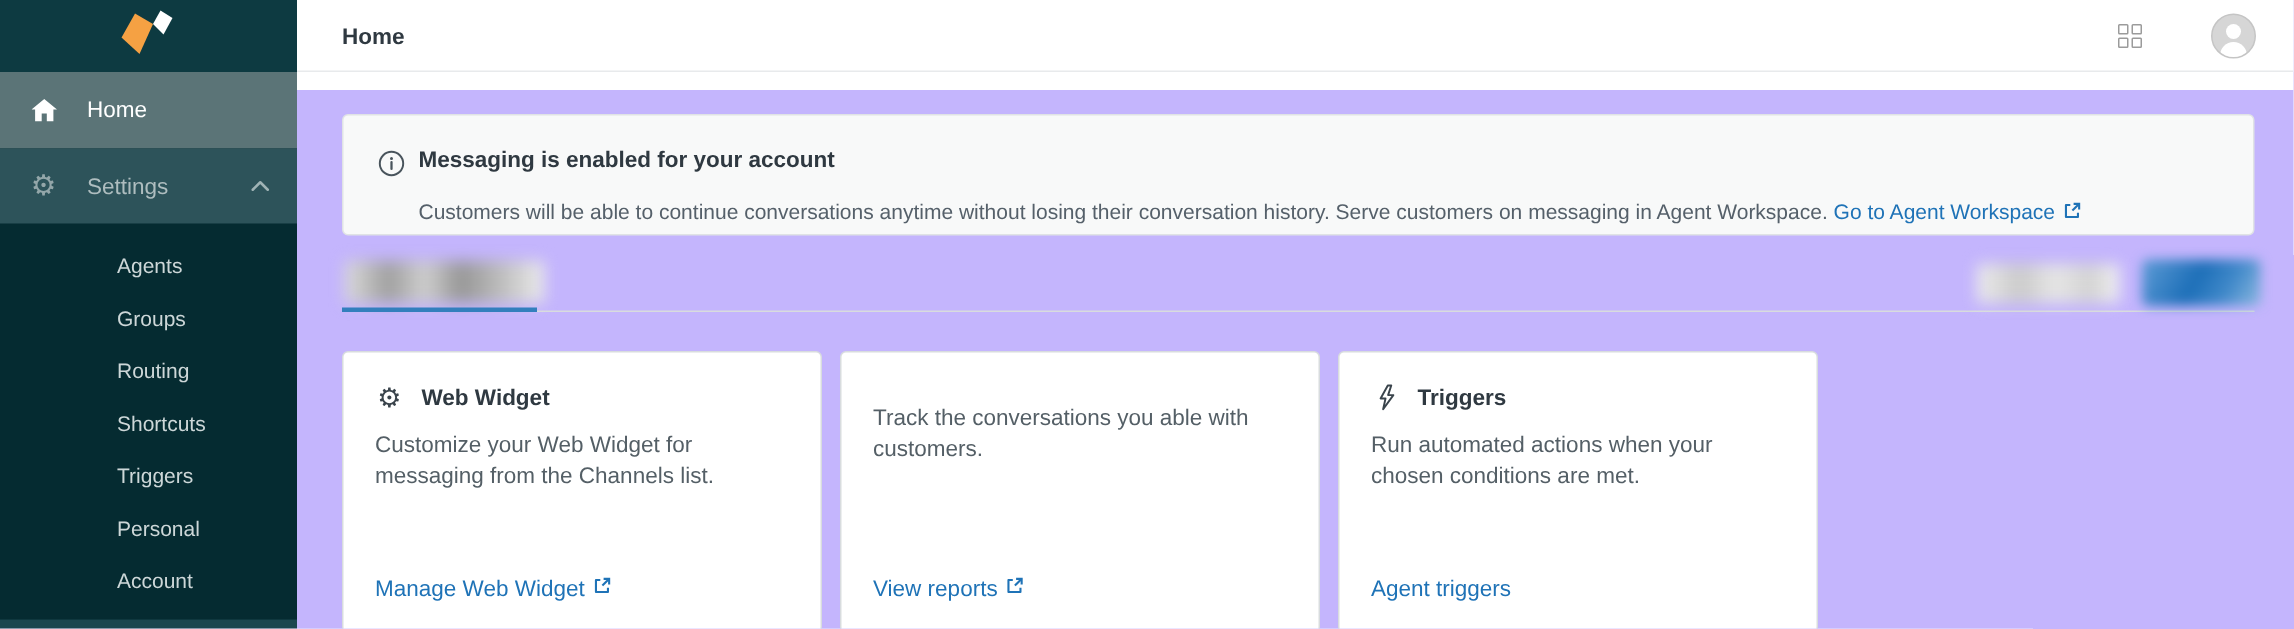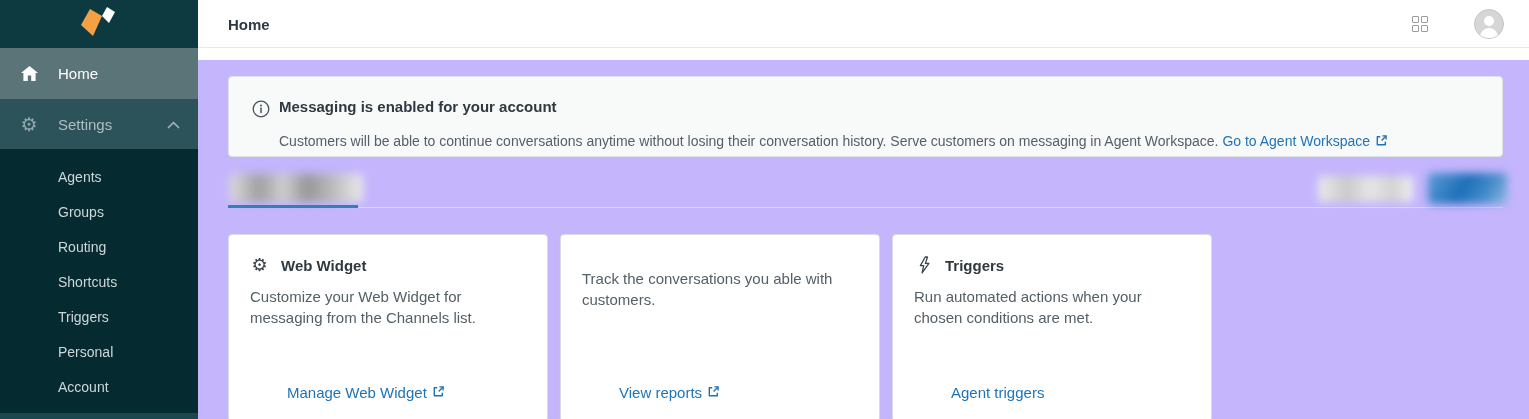--- a/index.html
+++ b/index.html
@@ -15,21 +15,21 @@
   .nav-row.home { top:48px; height:51px; background:#5b7477; }
   .nav-row.settings { top:99px; height:50px; background:#2d535a; }
   .nav-row .row-icon { width:18px; margin-left:20px; display:flex; align-items:center; justify-content:center; }
   .nav-row .row-label { margin-left:20px; font-size:15px; }
   .nav-row.home .row-label { color:#ffffff; font-weight:500; }
   .nav-row.settings .row-label { color:#aebdbf; }
   .chevron { position:absolute; right:18px; top:50%; transform:translateY(-50%); }
   .gear-glyph { font-size:19px; color:#93a6a9; line-height:1; }
   .submenu { position:absolute; left:0; top:149px; width:198px; padding-top:10px; }
   .submenu-item { height:35px; display:flex; align-items:center; padding-left:58px;
-                  color:#cdd7d8; font-size:14px; cursor:pointer; }
+                  color:#cdd7d8; font-size:14px; cursor:pointer;margin-left:20px; }
   .sidebar-bottom-strip { position:absolute; left:0; bottom:0; width:198px; height:6px; background:#1b474f; }
 
   
   .header { position:absolute; left:198px; top:0; width:1331px; height:48px; background:#fff;
             border-bottom:1px solid #e8eaec; }
   .header-title { position:absolute; left:30px; top:0; height:48px; display:flex; align-items:center;
                   font-size:15px; font-weight:700; color:#2f3941; }
   .apps-grid { position:absolute; left:1214px; top:16px; width:16px; height:16px;
                display:grid; grid-template-columns:7px 7px; grid-template-rows:7px 7px; gap:2px; cursor:pointer; }
   .apps-grid span { border:1.5px solid #9b9b9b; border-radius:1px; }
@@ -62,21 +62,21 @@
       background:linear-gradient(120deg,#5e9cd6,#1d6fb8 45%,#3f88c9 70%,#8db9e0); cursor:pointer; }
 
   .cards { position:absolute; left:30px; top:174px; display:flex; gap:12px; }
   .card { width:320px; height:188px; background:#fff; border:1px solid #d8dcde; border-radius:4px;
           padding:21px 20px 18px 21px; display:flex; flex-direction:column; }
   .card-head { display:flex; align-items:center; gap:12px; }
   .card-title { font-size:15px; font-weight:700; color:#2f3941; }
   .card-icon { width:19px; display:flex; align-items:center; justify-content:center; }
   .card-gear { font-size:18px; color:#3a444c; line-height:1; }
   .card-body { margin-top:12px; font-size:15px; line-height:21px; color:#545f66; }
-  .card-links { margin-top:auto; display:flex; flex-direction:column; gap:21px;margin-left:37px; }
+  .card-links { margin-top:auto; display:flex; flex-direction:column; gap:21px; }
   .card-link { font-size:15px; line-height:21px; display:flex; align-items:center; width:max-content; }
 </style>
 </head>
 <body>
 
 <div id="app">
 
   <div class="sidebar">
     <div class="logo-strip">
       <span>

